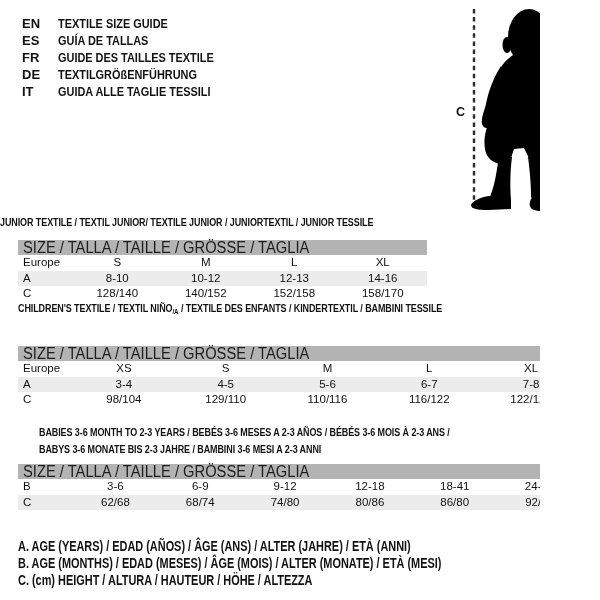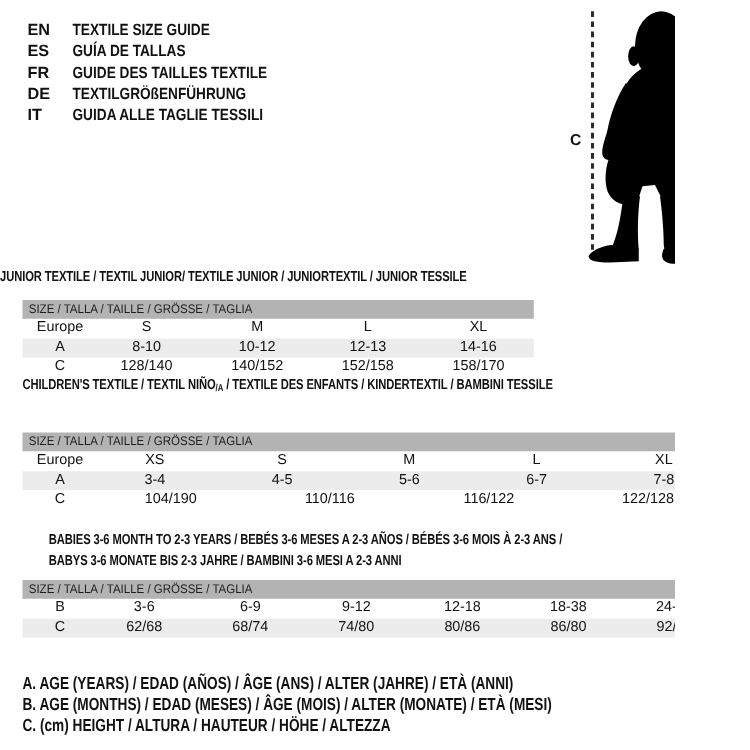--- a/index.html
+++ b/index.html
@@ -15,24 +15,24 @@
   .hdr-title{display:inline-block;transform:scaleX(0.84);transform-origin:0 50%;white-space:nowrap;}
   
   .fig{position:absolute;left:440px;top:0;width:160px;height:215px;}
   .fig-label{position:absolute;left:456px;top:105px;font-weight:700;font-size:12.5px;}
   
   .tbl-title{position:absolute;font-weight:700;font-size:11.5px;letter-spacing:-0.1px;white-space:nowrap;}
   .cond{display:inline-block;transform:scaleX(0.78);transform-origin:0 50%;white-space:nowrap;}
   .cond85{display:inline-block;transform:scaleX(0.92);transform-origin:0 50%;white-space:nowrap;}
   .subA{font-size:8px;vertical-align:-2px;}
   .tbl{position:absolute;font-size:11.5px;}
-  .bar{height:15px;line-height:15px;background:#b3b3b3;padding-left:5px;font-size:10px;color:#1d1d1d;}
+  .bar{height:15px;line-height:15px;background:#b3b3b3;padding-left:5px;font-size:16px;color:#1d1d1d;}
   .trow{display:flex;height:15.5px;line-height:15.5px;}
   .trow.shaded{background:#ececec;}
-  .lbl{flex:0 0 50px;width:50px;padding-left:5px;text-align:center;}
+  .lbl{flex:0 0 50px;width:50px;padding-left:5px;text-align:left;}
   .cell{flex:1;text-align:center;}
   
   .foot{position:absolute;left:18px;top:538px;}
   .foot-line{height:17px;line-height:17px;font-weight:700;font-size:14px;white-space:nowrap;}
 </style>
 </head>
 <body>
 
 <div class="page">
 
@@ -125,42 +125,43 @@
     <div class="trow shaded">
       <span class="lbl">A</span>
       <span class="cell">3-4</span>
       <span class="cell">4-5</span>
       <span class="cell">5-6</span>
       <span class="cell">6-7</span>
       <span class="cell">7-8</span>
     </div>
     <div class="trow">
       <span class="lbl">C</span>
-      <span class="cell">104/190</span>
+      <span class="cell">98/104</span>
+      <span class="cell">129/110</span>
       <span class="cell">110/116</span>
       <span class="cell">116/122</span>
       <span class="cell">122/128</span>
     </div>
   </div>
 
   <div class="tbl-title" style="left:18px;top:424px;line-height:17px;margin-left:21px;">
     <div><span class="cond">BABIES 3-6 MONTH TO 2-3 YEARS / BEBÉS 3-6 MESES A 2-3 AÑOS / BÉBÉS 3-6 MOIS À 2-3 ANS /</span></div>
     <div><span class="cond">BABYS 3-6 MONATE BIS 2-3 JAHRE / BAMBINI 3-6 MESI A 2-3 ANNI</span></div>
   </div>
   <div class="tbl" style="left:18px;top:464px;width:564px;">
     <div class="bar">
       <span class="cond85">SIZE / TALLA / TAILLE / GRÖSSE / TAGLIA</span>
     </div>
     <div class="trow">
       <span class="lbl">B</span>
       <span class="cell">3-6</span>
       <span class="cell">6-9</span>
       <span class="cell">9-12</span>
       <span class="cell">12-18</span>
-      <span class="cell">18-38</span>
+      <span class="cell">18-41</span>
       <span class="cell">24-36</span>
     </div>
     <div class="trow shaded">
       <span class="lbl">C</span>
       <span class="cell">62/68</span>
       <span class="cell">68/74</span>
       <span class="cell">74/80</span>
       <span class="cell">80/86</span>
       <span class="cell">86/80</span>
       <span class="cell">92/98</span>

